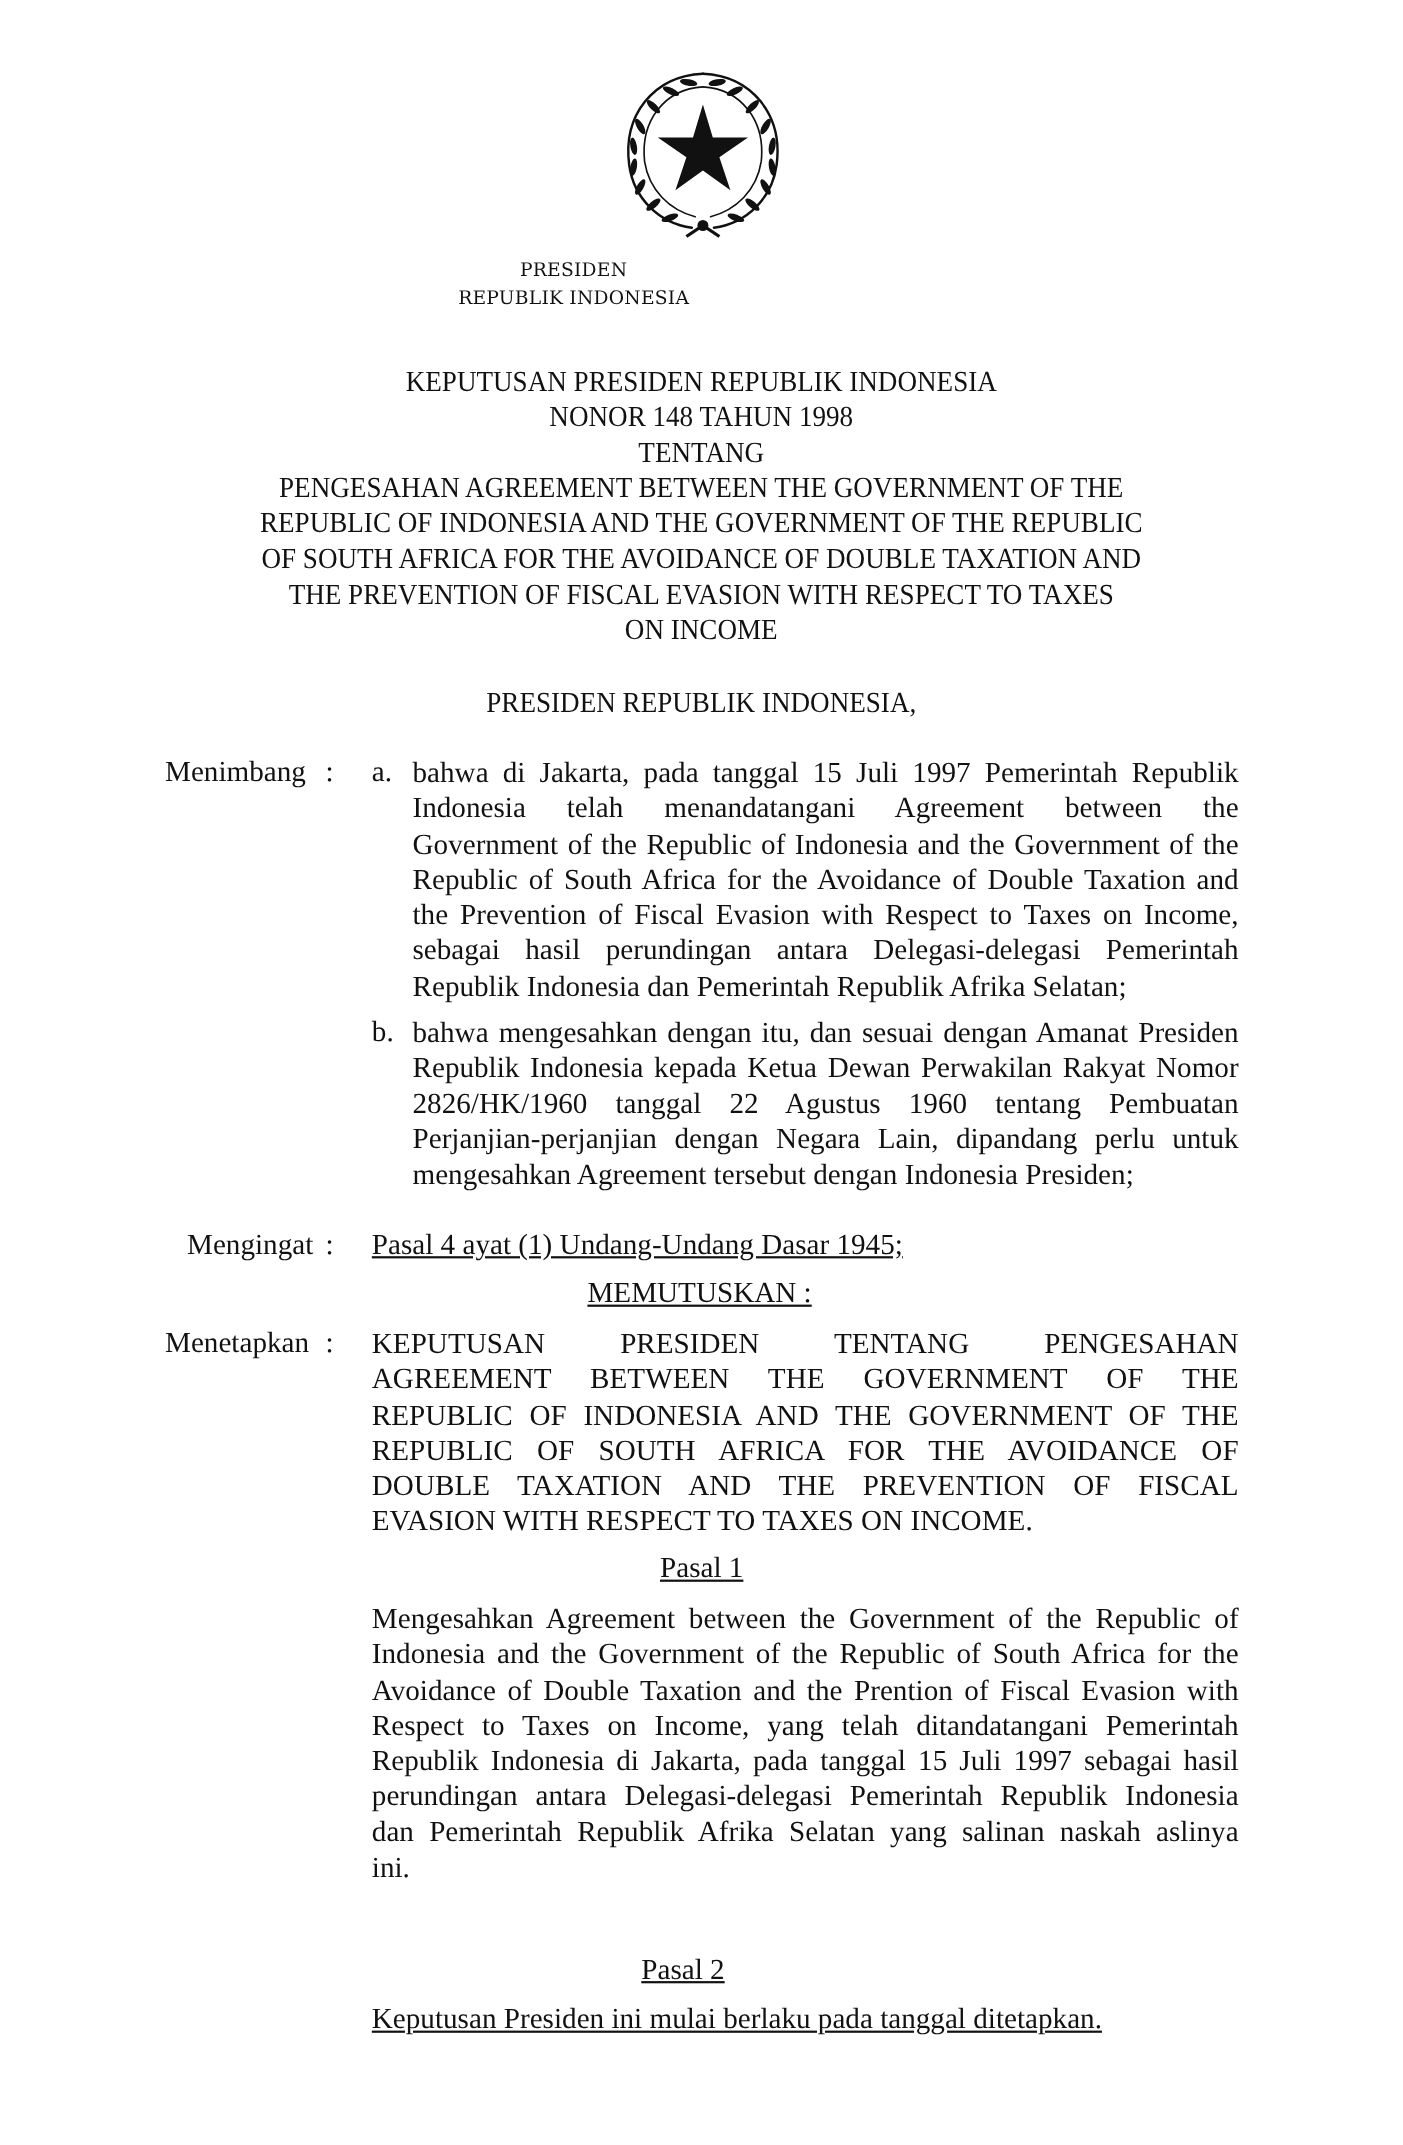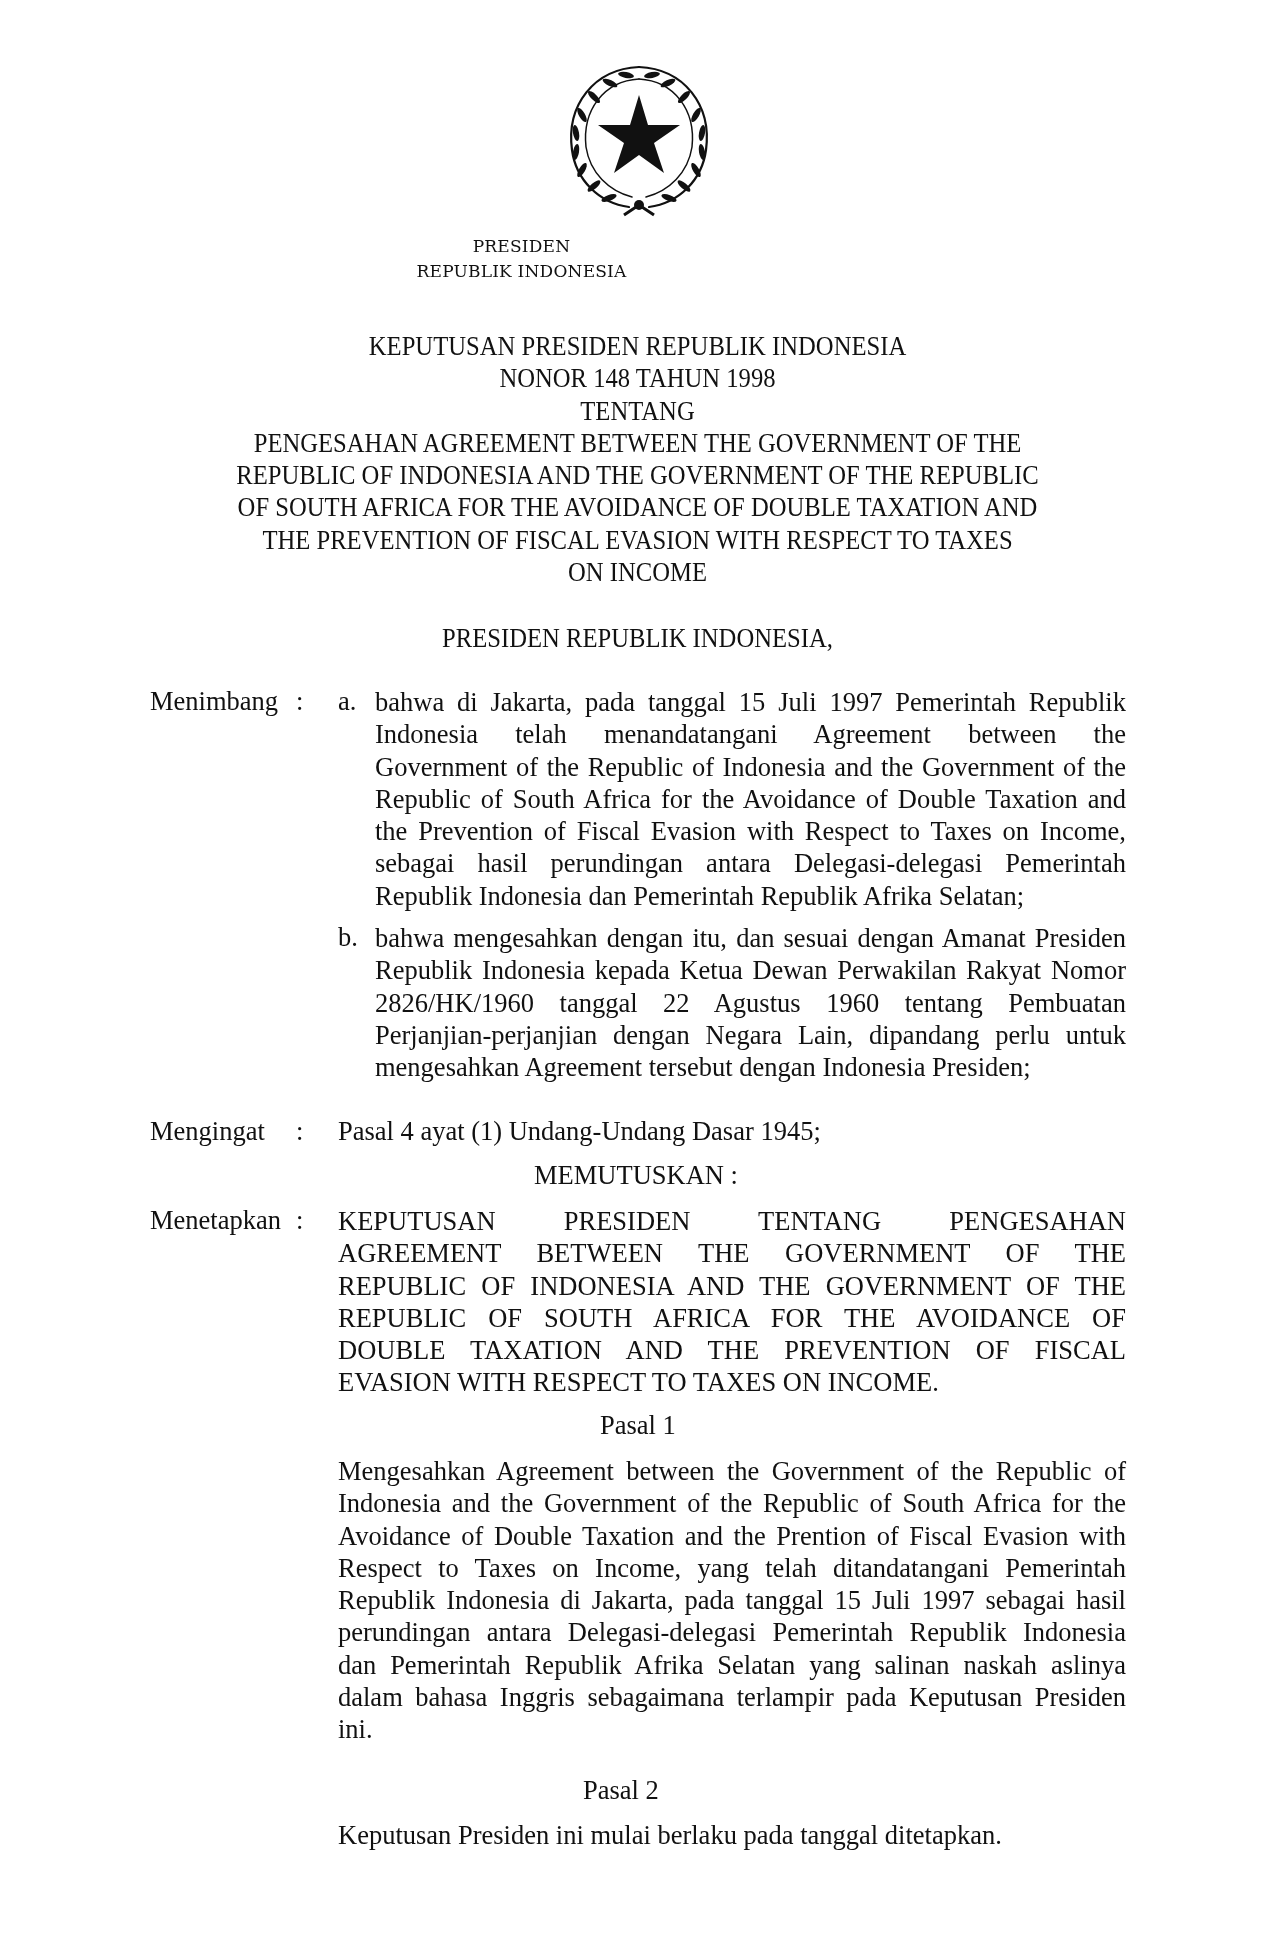--- a/index.html
+++ b/index.html
@@ -20,30 +20,30 @@
   .title-block div { white-space: nowrap; }
   .president { position: absolute; left: 0; top: 623px; width: 1275px; text-align: center;
                font-size: 26.5px; transform: scaleX(0.93); transform-origin: 50% 0; }
 
   .label { position: absolute; left: 150px; font-size: 26.5px; white-space: nowrap; }
   .colon { position: absolute; left: 296px; font-size: 26.5px; }
   .marker { position: absolute; left: 338px; font-size: 26.5px; }
   .para { position: absolute; font-size: 26.5px; line-height: 32.3px; }
   .para div { text-align: justify; text-align-last: justify; white-space: nowrap; }
   .para div.last { text-align-last: left; }
-  .center-line { position: absolute; font-size: 26.5px; white-space: nowrap; }
+  .center-line { position: absolute; font-size: 26.5px; white-space: nowrap; text-decoration: underline; }
 
   .menimbang-label { top: 686px; }
   .menimbang-colon { top: 686px; }
   .item-a-marker { top: 686px; }
   .item-a { left: 375px; top: 686px; width: 751px; }
   .item-b-marker { top: 922px; }
   .item-b { left: 375px; top: 922px; width: 751px; transform: scaleX(1); }
 
-  .mengingat-label { top: 1116px; }
+  .mengingat-label { top: 1116px; margin-left: 20px; }
   .mengingat-colon { top: 1116px; }
   .mengingat-text { left: 338px; top: 1116px; }
   .memutuskan { left: 534px; top: 1160px; }
 
   .menetapkan-label { top: 1205px; }
   .menetapkan-colon { top: 1205px; }
   .menetapkan-text { left: 338px; top: 1205px; width: 788px; }
 
   .pasal1 { left: 600px; top: 1410px; }
   .pasal1-text { left: 338px; top: 1455px; width: 788px; }
@@ -145,18 +145,17 @@
 
 <div class="center-line pasal1">Pasal 1</div>
 <div class="para pasal1-text">
   <div>Mengesahkan Agreement between the Government of the Republic of</div>
   <div>Indonesia and the Government of the Republic of South Africa for the</div>
   <div>Avoidance of Double Taxation and the Prention of Fiscal Evasion with</div>
   <div>Respect to Taxes on Income, yang telah ditandatangani Pemerintah</div>
   <div>Republik Indonesia di Jakarta, pada tanggal 15 Juli 1997 sebagai hasil</div>
   <div>perundingan antara Delegasi-delegasi Pemerintah Republik Indonesia</div>
   <div>dan Pemerintah Republik Afrika Selatan yang salinan naskah aslinya</div>
-  <div>dalam bahasa Inggris sebagaimana terlampir pada Keputusan Presiden</div>
   <div class="last">ini.</div>
 </div>
 
 <div class="center-line pasal2">Pasal 2</div>
 <div class="center-line pasal2-text">Keputusan Presiden ini mulai berlaku pada tanggal ditetapkan.</div>
 
 </body></html>

